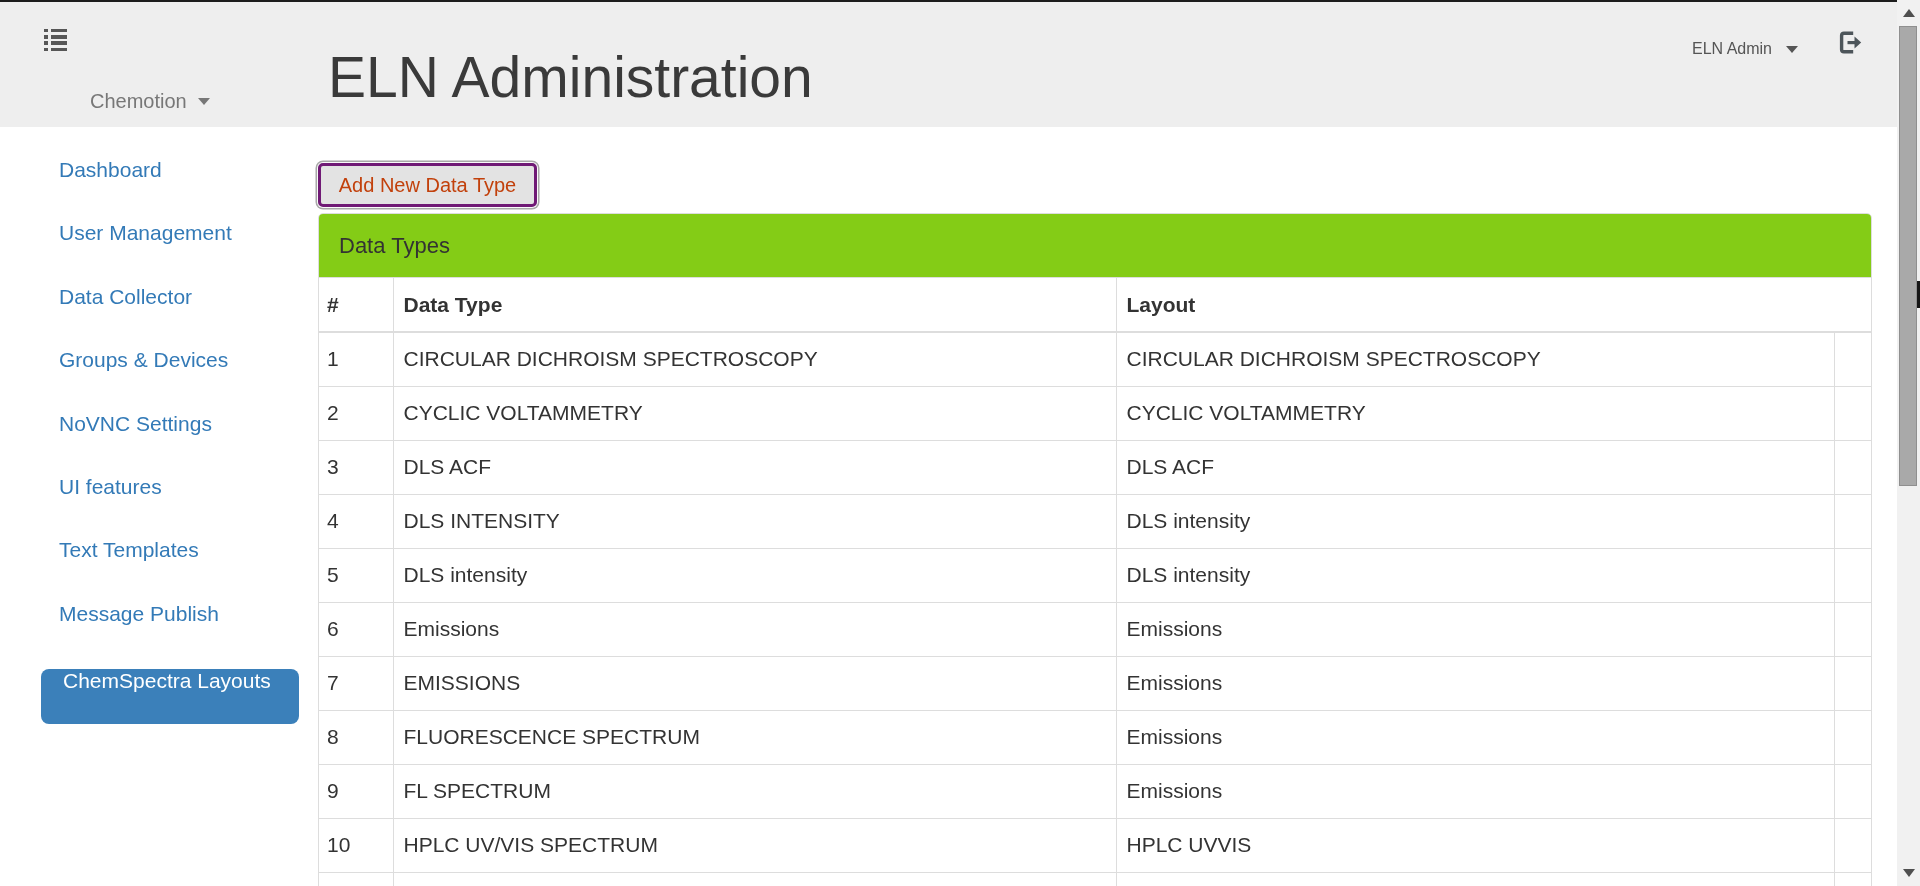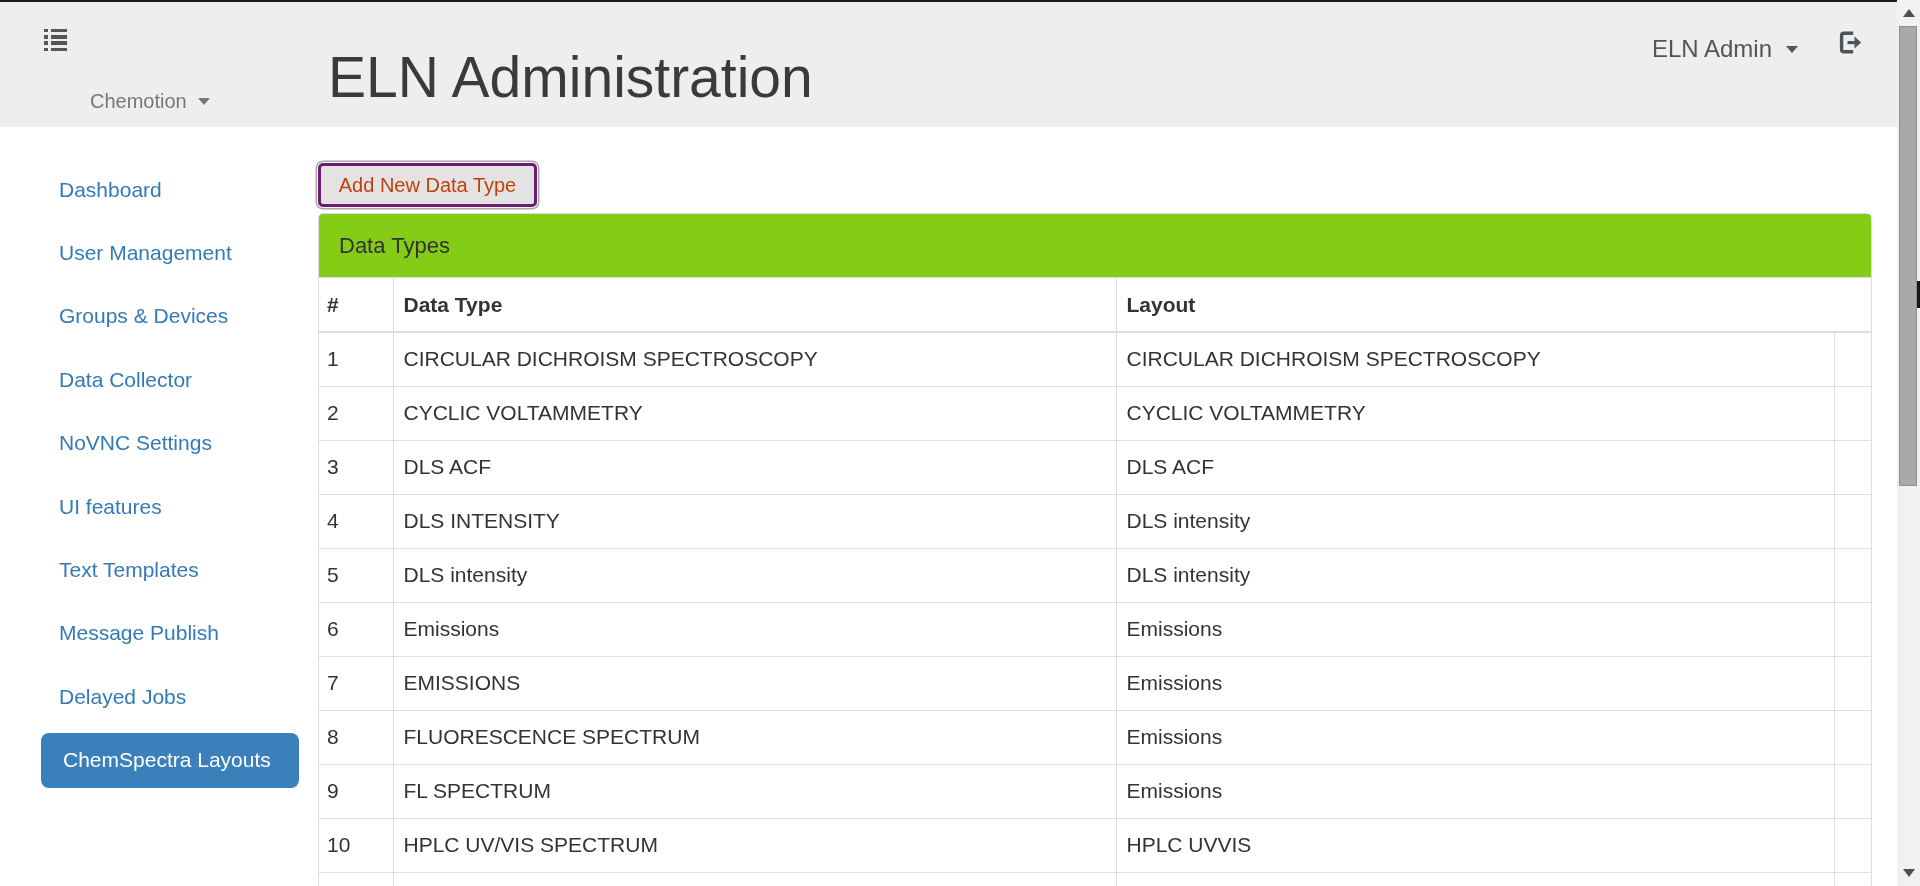--- a/index.html
+++ b/index.html
@@ -15,27 +15,27 @@
              display:flex;flex-direction:column;justify-content:space-between;cursor:pointer;}
   .menu-icon i{display:block;height:3.4px;
       background:linear-gradient(90deg,#565656 0px,#565656 4.5px,rgba(0,0,0,0) 4.5px,rgba(0,0,0,0) 7.5px,#565656 7.5px,#565656 100%);}
   .brand{position:absolute;left:90px;top:87px;font-size:20px;line-height:24px;color:#777;
          display:flex;align-items:center;cursor:pointer;}
   .caret{display:inline-block;width:0;height:0;border-left:6px solid transparent;
          border-right:6px solid transparent;border-top:7px solid currentColor;margin-left:11px;}
   .page-title{position:absolute;left:328px;top:42px;font-size:57px;line-height:66px;
               font-weight:400;color:#3a3a3a;white-space:nowrap;text-align:right;}
   .user-menu{position:absolute;top:33px;right:122px;display:flex;align-items:center;
-             font-size:24px;line-height:28px;color:#555;cursor:pointer;}
+             font-size:16px;line-height:28px;color:#555;cursor:pointer;}
   .user-menu .caret{margin-left:14px;}
   .logout{position:absolute;left:1838px;top:29px;width:25px;height:23px;cursor:pointer;}
 
   
   .sidebar{position:absolute;left:37px;top:158px;width:266px;list-style:none;margin:0;padding:0;}
-  .side-item{height:63.4px;display:flex;align-items:center;padding-left:22px;
+  .side-item{height:63.4px;display:flex;padding-left:22px;
              font-size:21px;color:#337ab7;cursor:pointer;box-sizing:border-box;}
   .side-item.active{height:55px;margin:4px 4px;background:#3b80ba;color:#fff;border-radius:8px;}
 
   
   .add-btn{position:absolute;left:318px;top:163px;width:219px;height:44px;box-sizing:border-box;
            background:#e3e3e3;border:3px solid #701a75;border-radius:5px;
            box-shadow:0 0 0 1px #fafafa,0 0 0 2.5px #a8a8a8;
            font-family:"Liberation Sans",sans-serif;font-size:20px;color:#c2410c;cursor:pointer;}
   .panel{position:absolute;left:318px;top:213px;width:1554px;height:700px;box-sizing:border-box;
          background:#fff;border:1px solid #ddd;border-radius:5px;}
@@ -96,39 +96,36 @@
   </div>
 
   <ul class="sidebar">
       <li class="side-item">
         <span>Dashboard</span>
       </li>
       <li class="side-item">
         <span>User Management</span>
       </li>
       <li class="side-item">
+        <span>Data Collector</span>
+      </li>
+      <li class="side-item">
         <span>Groups &amp; Devices</span>
       </li>
       <li class="side-item">
-        <span>Data Collector</span>
-      </li>
-      <li class="side-item">
         <span>NoVNC Settings</span>
       </li>
       <li class="side-item">
         <span>UI features</span>
       </li>
       <li class="side-item">
         <span>Text Templates</span>
       </li>
       <li class="side-item">
         <span>Message Publish</span>
-      </li>
-      <li class="side-item">
-        <span>Delayed Jobs</span>
       </li>
       <li class="side-item active">
         <span>ChemSpectra Layouts</span>
       </li>
     </ul>
 
   <button class="add-btn">Add New Data Type</button>
 
   <div class="panel">
     <div class="panel-heading">

